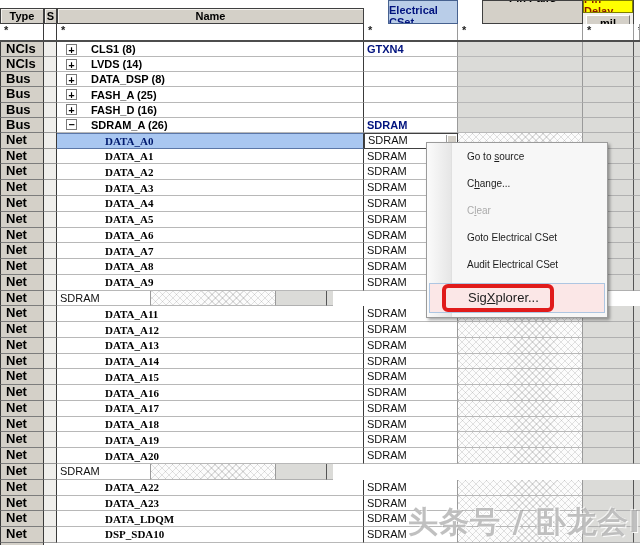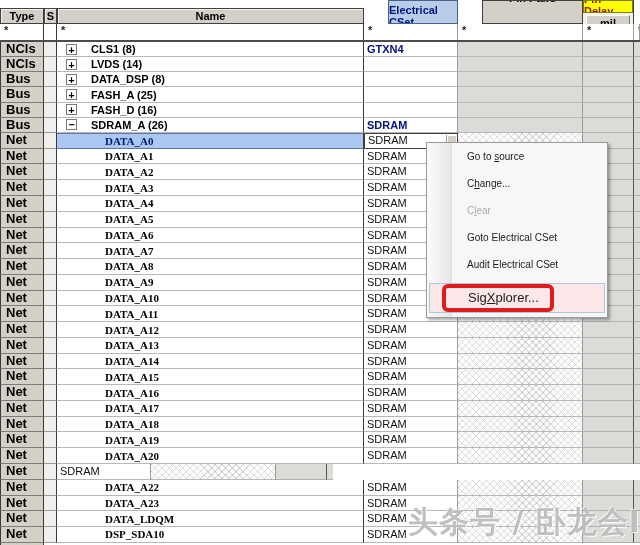--- a/index.html
+++ b/index.html
@@ -372,23 +372,20 @@
         <span class="nname">DATA_A9</span>
       </div>
       <div class="cell c-cset col-cset">SDRAM</div>
       <div class="cell c-pp col-pp hatch"></div>
       <div class="cell c-mil col-mil"></div>
       <div class="cell c-sliver col-sliver"></div>
     </div>
     <div class="row" style="height: 15.77px;">
       <div class="cell c-type col-type">Net</div>
       <div class="cell c-s col-s"></div>
-      <div class="cell c-name col-name">
-        <span class="nname">DATA_A10</span>
-      </div>
       <div class="cell c-cset col-cset">SDRAM</div>
       <div class="cell c-pp col-pp hatch"></div>
       <div class="cell c-mil col-mil"></div>
       <div class="cell c-sliver col-sliver"></div>
     </div>
     <div class="row" style="height: 15.77px;">
       <div class="cell c-type col-type">Net</div>
       <div class="cell c-s col-s"></div>
       <div class="cell c-name col-name">
         <span class="nname">DATA_A11</span>

